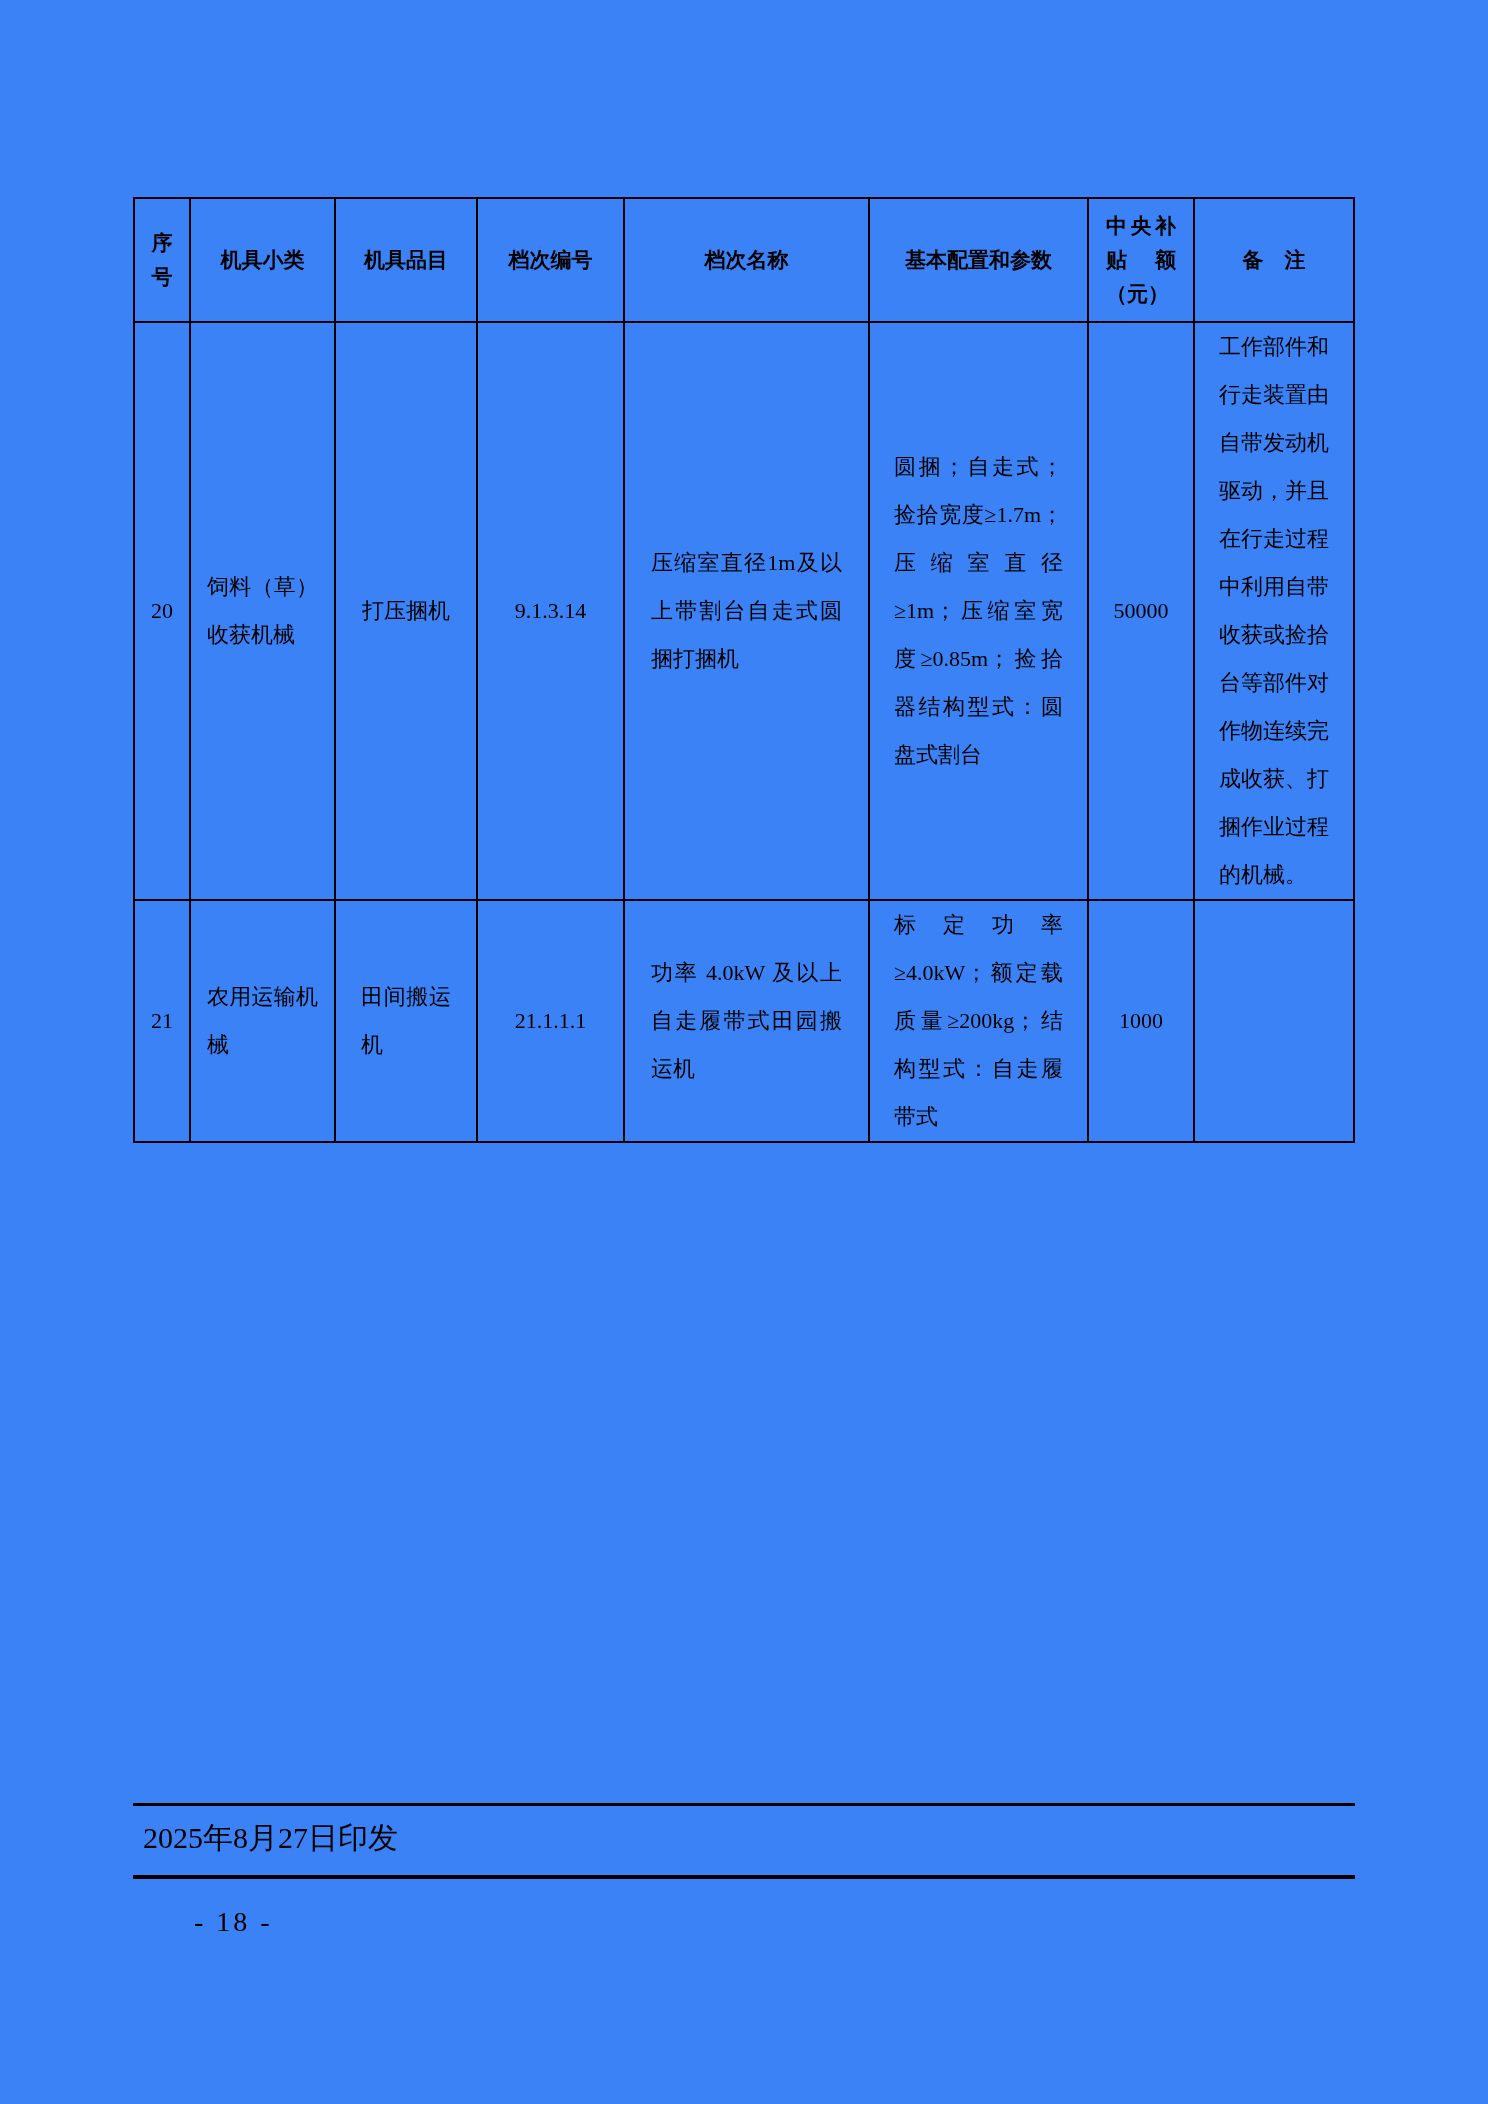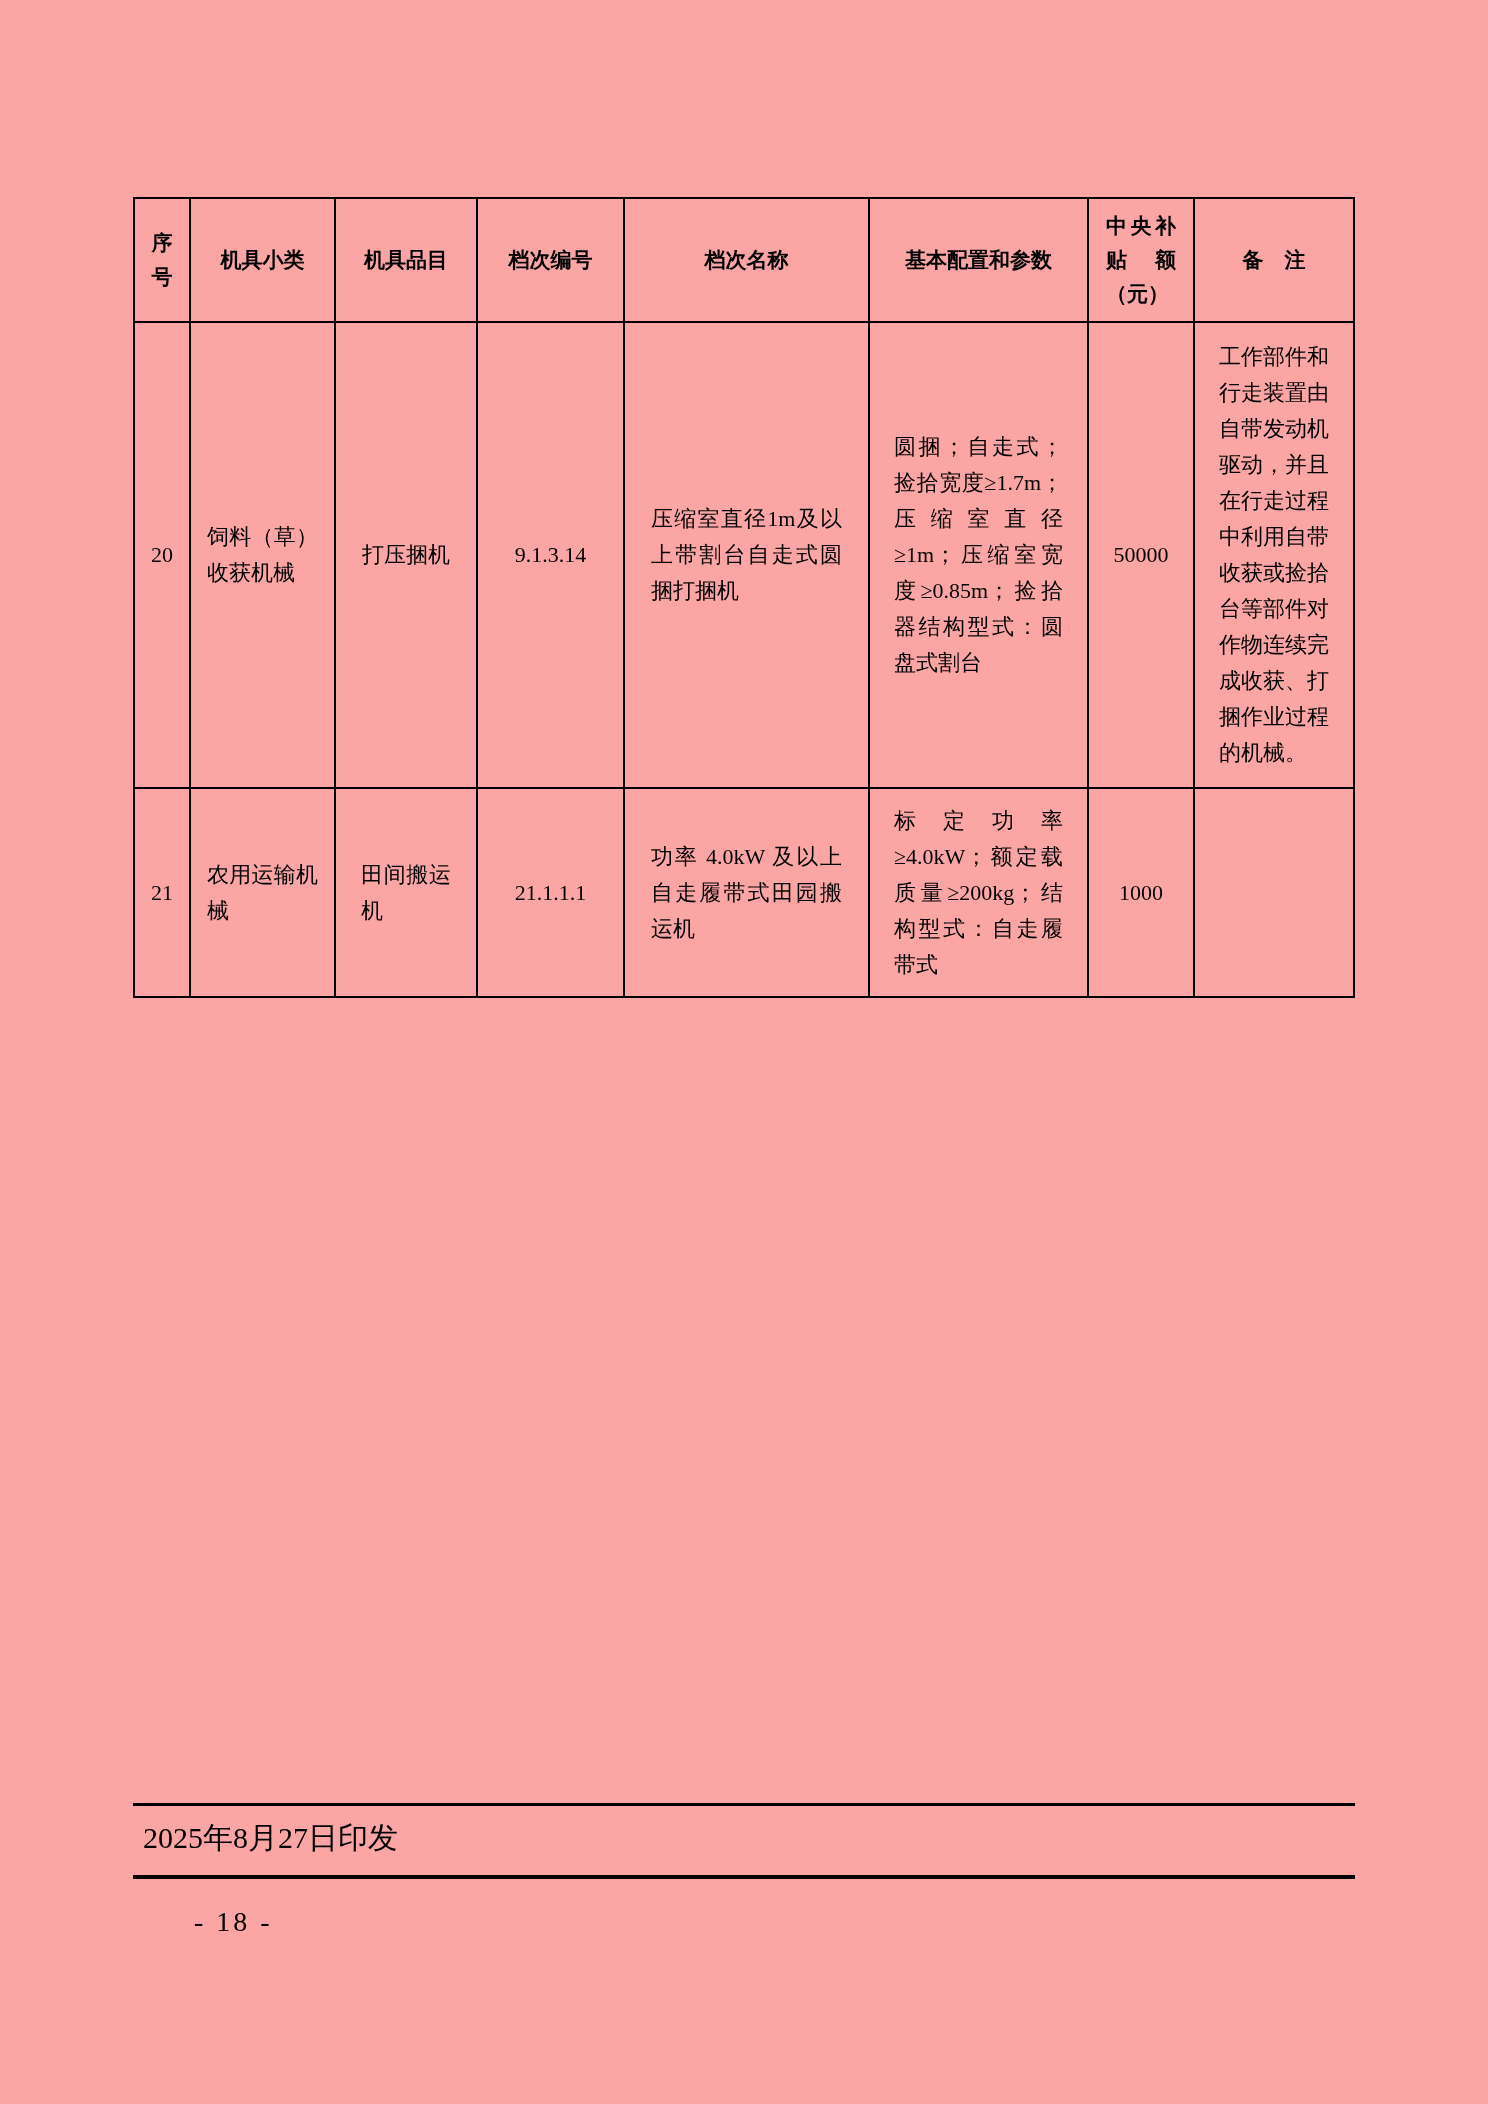--- a/index.html
+++ b/index.html
@@ -2,30 +2,30 @@
 <html><head>
 <meta charset="utf-8">
 <style>
   * { margin: 0; padding: 0; box-sizing: border-box; }
   html, body { background: #ffffff; }
   body {
     width: 1488px; height: 2104px; position: relative;
     font-family: "Liberation Serif", "DejaVu Serif", serif;
     color: #000000;
   }
-  .page { position: absolute; inset: 0; background: #fca5a5; }
+  .page { position: absolute; inset: 0; background: #3b82f6; }
 
   
   .subsidy-table {
     position: absolute; left: 133px; top: 197px; width: 1220px;
     border-collapse: collapse; table-layout: fixed;
   }
   .subsidy-table th, .subsidy-table td {
     border: 2px solid #000000;
-    font-size: 22px; line-height: 36px;
+    font-size: 22px; line-height: 48px;
     vertical-align: middle;
     overflow: hidden;
   }
   .subsidy-table th {
     font-family: "Liberation Sans", "DejaVu Sans", sans-serif;
     font-weight: bold; font-size: 21px; line-height: 34px; text-align: center;
   }
   .row-header { height: 110px; }
   .row-20 { height: 466px; }
   .row-21 { height: 209px; }

